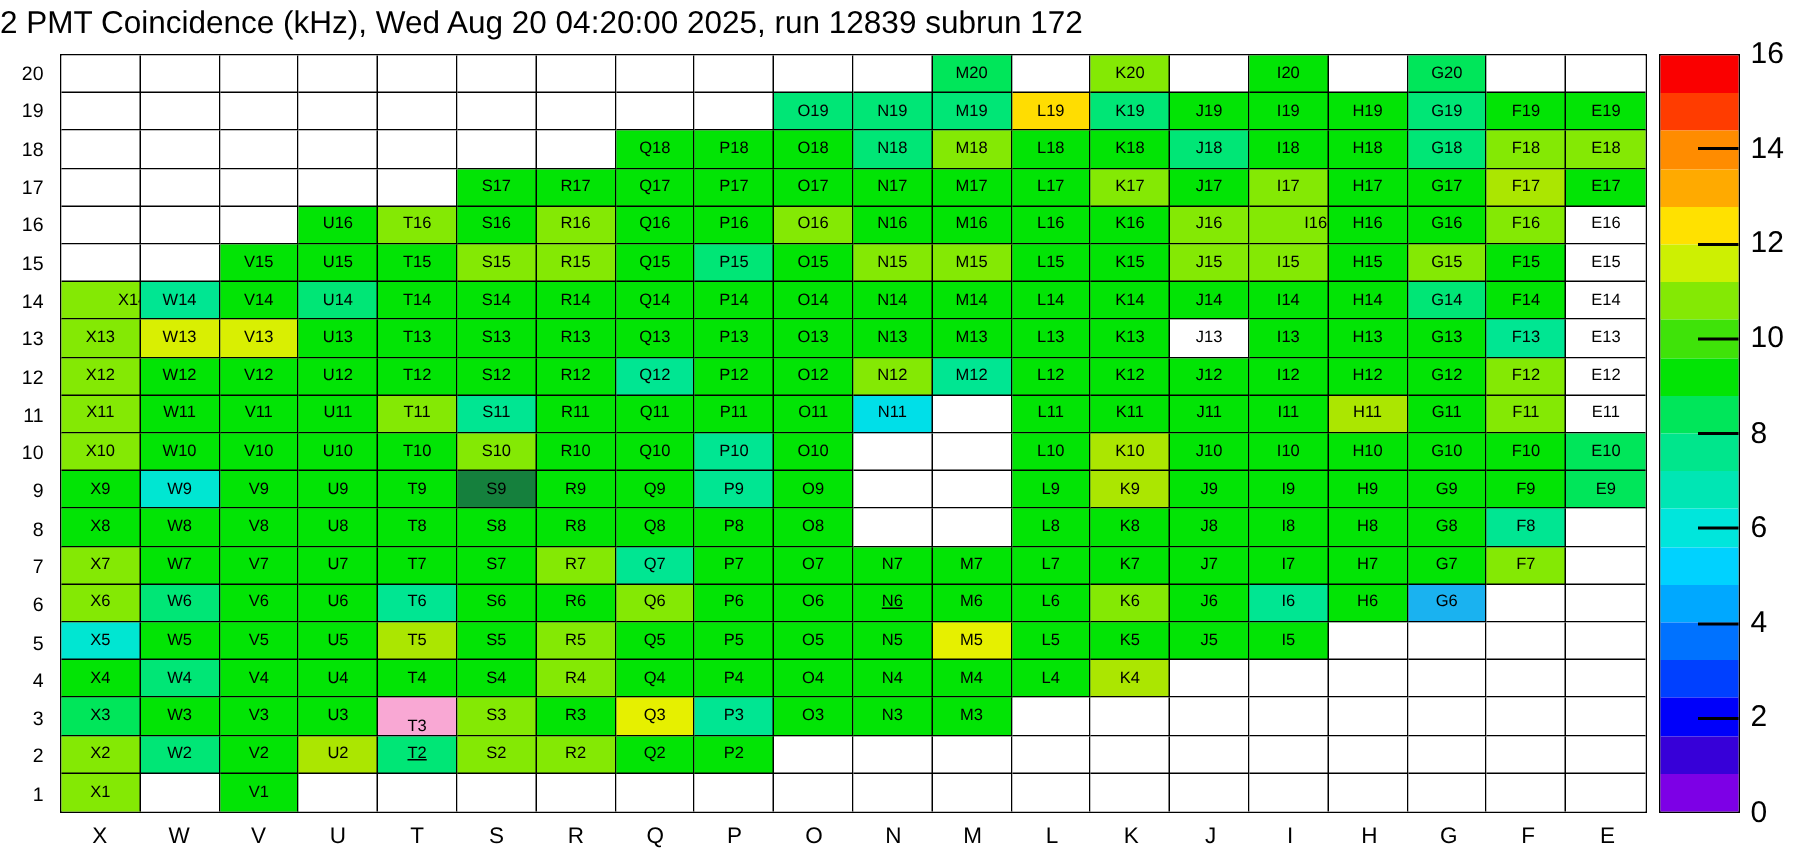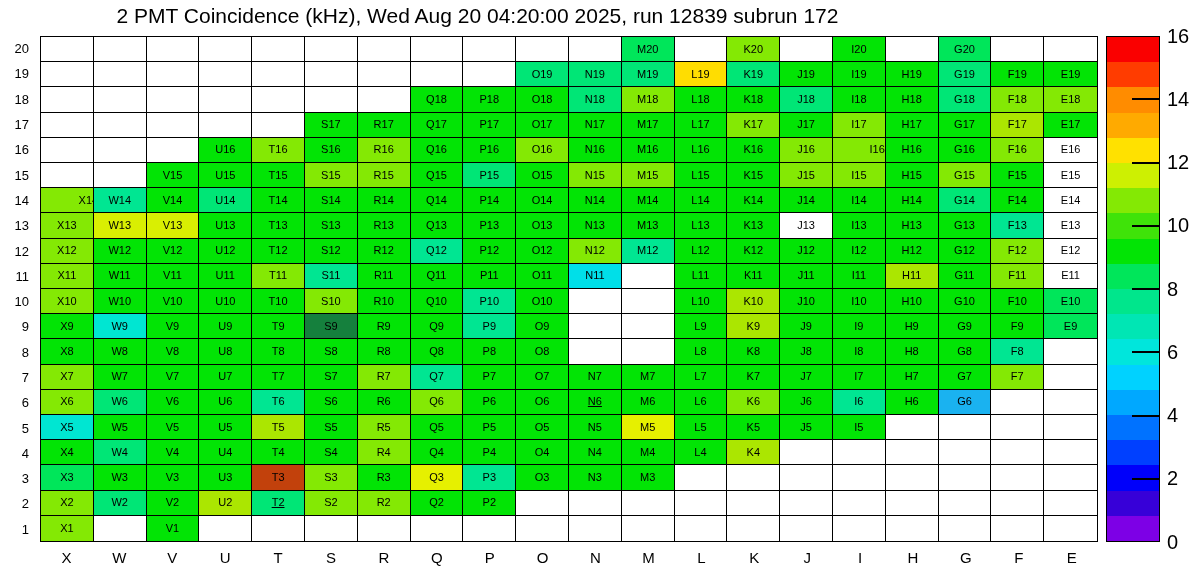--- a/index.html
+++ b/index.html
@@ -1,21 +1,21 @@
 <!DOCTYPE html>
 <html><head>
 <meta charset="utf-8">
 <style>
   html,body{margin:0;padding:0;background:#fff;}
   .canvas{
     position:relative;width:1196px;height:572px;background:#ffffff;
     font-family:"Liberation Sans",sans-serif;color:#000;overflow:hidden;
   }
   .title{
-    position:absolute;top:4px;left:0;width:955px;text-align:center;
+    position:absolute;top:4px;left:0;width:955px;
     font-size:21px;letter-spacing:0px;white-space:nowrap;
   }
   .frame{
     position:absolute;left:40px;top:36px;width:1058px;height:506px;
     border:1px solid #000;box-sizing:border-box;background:#fff;
   }
   .grid{
     display:grid;width:100%;height:100%;
     grid-template-columns:repeat(20,1fr);
     grid-template-rows:repeat(20,1fr);
@@ -987,21 +987,21 @@
         </div>
         <div class="cell" style="background: rgb(2, 228, 5);">
           <span>W3</span>
         </div>
         <div class="cell" style="background: rgb(2, 228, 5);">
           <span>V3</span>
         </div>
         <div class="cell" style="background: rgb(2, 228, 5);">
           <span>U3</span>
         </div>
-        <div class="cell" style="background: #c2410c;">
+        <div class="cell" style="background: #f9a8d4; align-items: flex-end;">
           <span>T3</span>
         </div>
         <div class="cell" style="background: rgb(132, 233, 4);">
           <span>S3</span>
         </div>
         <div class="cell" style="background: rgb(2, 228, 5);">
           <span>R3</span>
         </div>
         <div class="cell" style="background: rgb(230, 240, 0);">
           <span>Q3</span>

